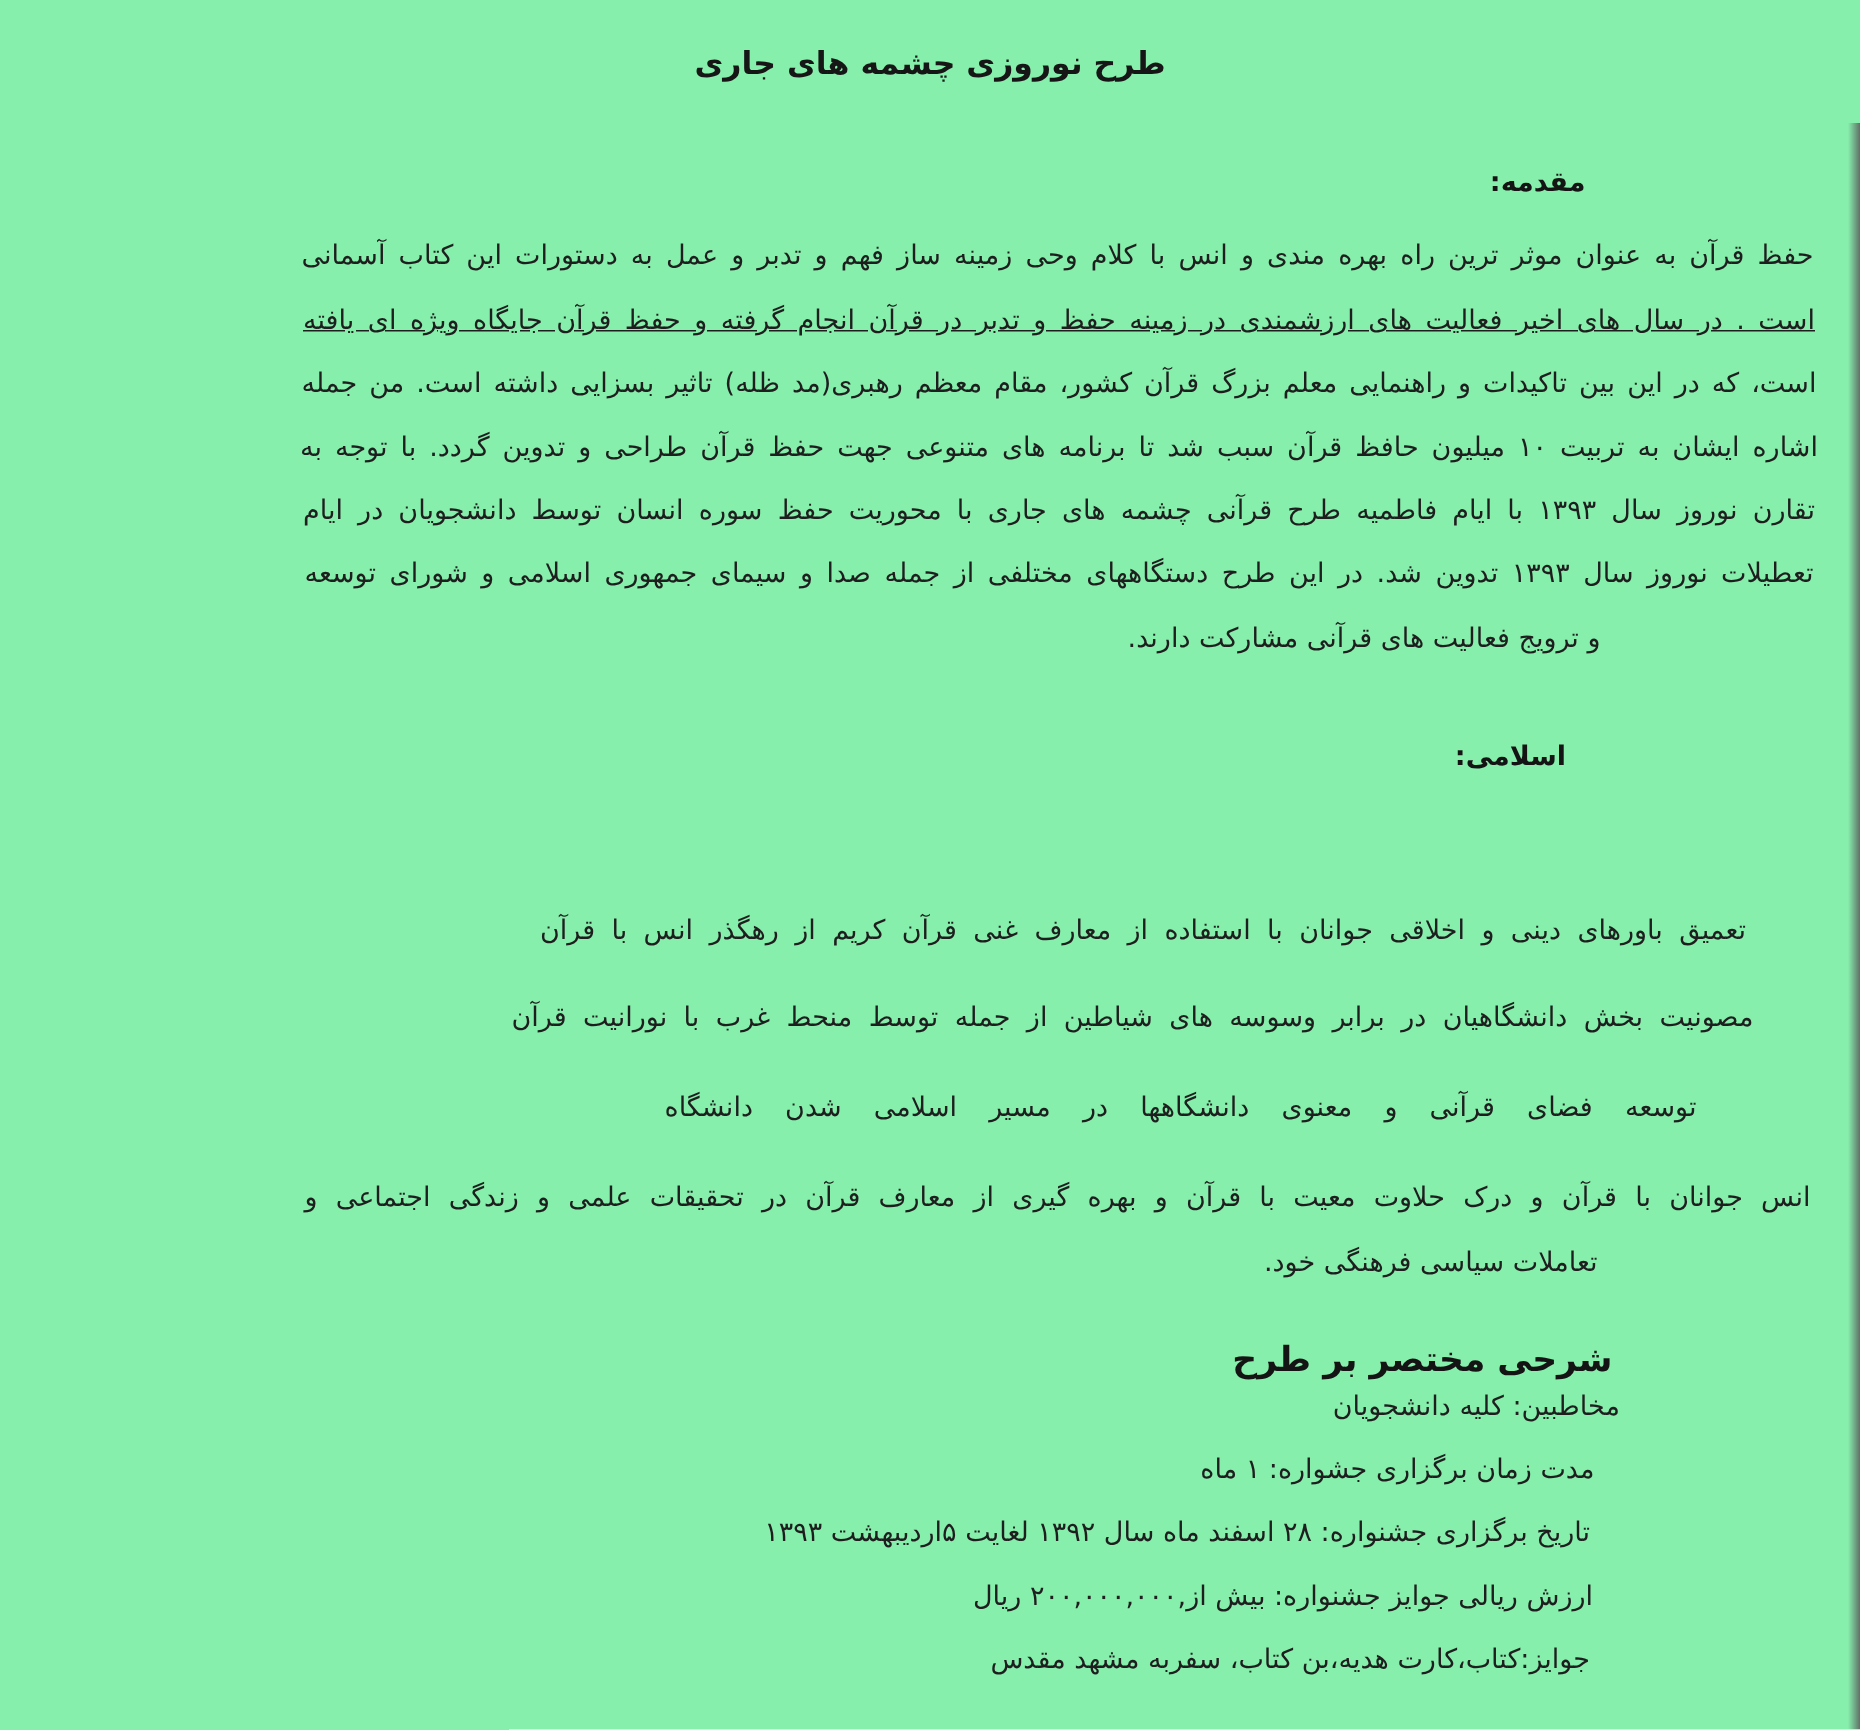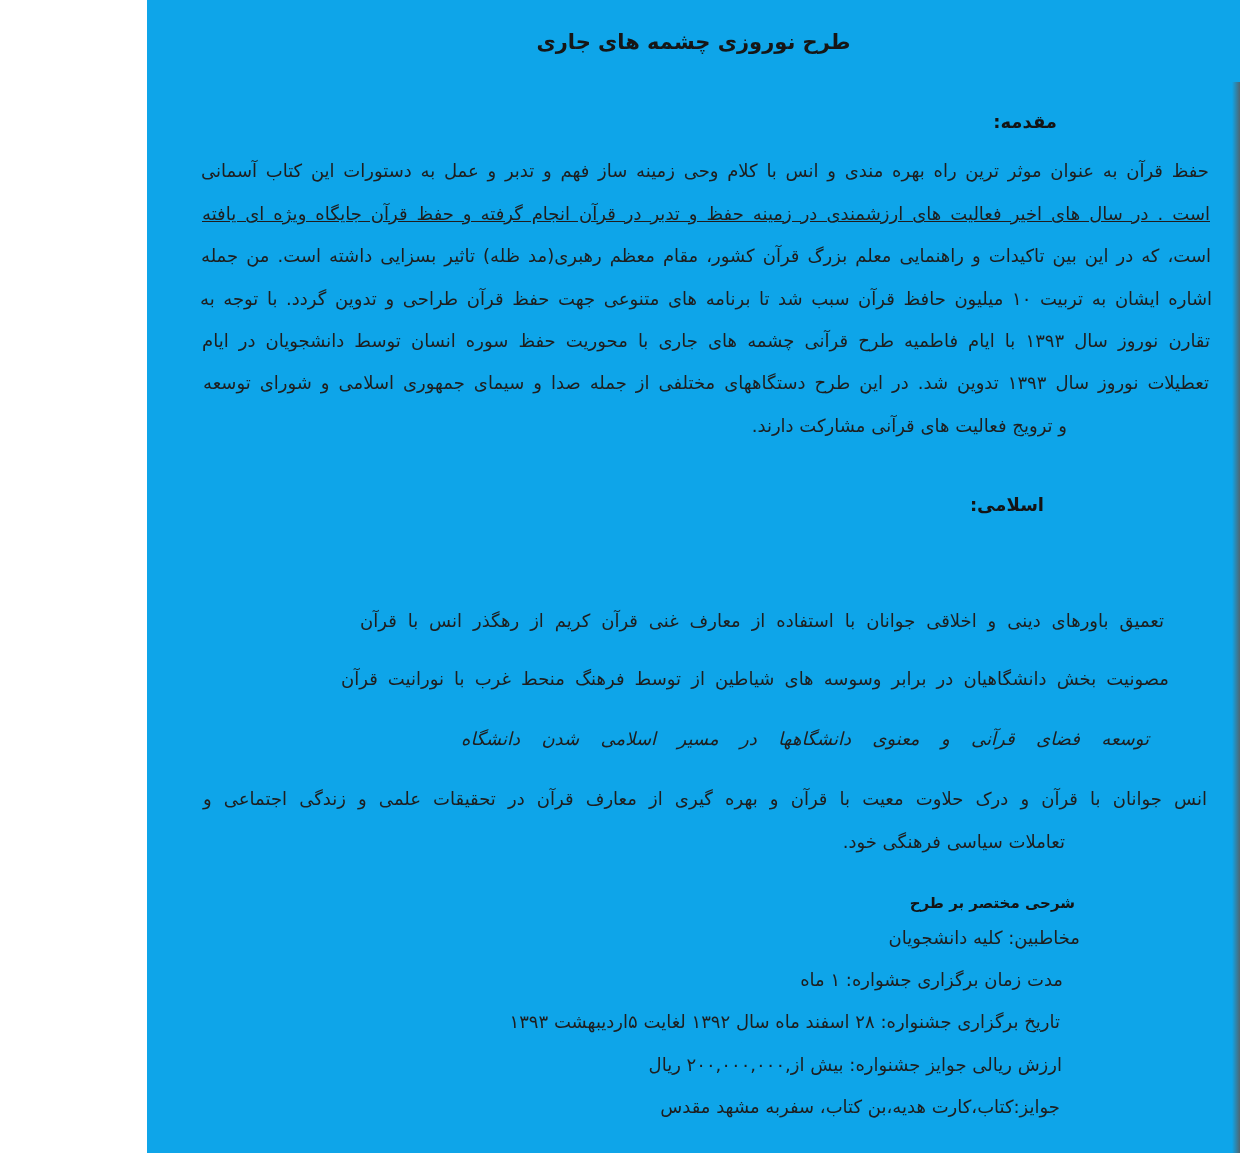--- a/index.html
+++ b/index.html
@@ -1,19 +1,19 @@
 <!DOCTYPE html>
 <html lang="fa" dir="rtl"><head>
 <meta charset="utf-8">
 <style>
   html,body{margin:0;padding:0;background:#ffffff;}
   .page{
     position:relative;
-    width:1093px;height:1153px;
-    background:#0ea5e9;
+    width:1240px;height:1153px;
+    background:#86efac;
     font-family:"DejaVu Sans", sans-serif;
     color:#1b1b1b;
     direction:rtl;
     overflow:hidden;
   }
   
   .scan-edge{
     position:absolute;top:82px;right:0;width:8px;height:1071px;
     background:linear-gradient(to right, rgba(120,120,120,0), rgba(90,90,90,.85));
     pointer-events:none;
@@ -22,21 +22,21 @@
     position:absolute;top:30px;left:0;width:100%;
     text-align:center;font-weight:bold;font-size:21px;color:#161616;
   }
   .sec-heading{
     position:absolute;font-weight:bold;font-size:18px;color:#141414;
     white-space:nowrap;
     margin-top:12px;
   }
   .h-intro{top:99px;right:183px;}
   .h-goals{top:482px;right:196px;}
-  .h-brief{top:882px;right:165px;font-size:15px;}
+  .h-brief{top:882px;right:165px;font-size:23px;}
   .line{
     position:absolute;font-size:18px;line-height:1.25;color:#1e1e1e;
     white-space:nowrap;
   }
   .jline{ 
     white-space:normal;
     text-align:justify;
     text-align-last:justify;
   }
   
@@ -44,21 +44,21 @@
   .p1{top:203px;right:30px;width:1008px;text-decoration:underline;}
   .p2{top:245px;right:29px;width:1010px;}
   .p3{top:288px;right:28px;width:1012px;margin-left:28px;}
   .p4{top:330px;right:30px;width:1008px;}
   .p5{top:372px;right:31px;width:1006px;}
   .p6{top:415px;right:173px;}
   
   .g0{top:550px;right:80px;width:770px;}
   .g1{top:610px;right:76px;width:804px;}
   .g2{top:668px;right:71px;width:828px;}
-  .g3{top:728px;right:91px;width:688px;font-style:italic;}
+  .g3{top:728px;right:109px;width:688px;}
   .g4{top:788px;right:33px;width:1004px;}
   .g5{top:831px;right:175px;}
   
   .b0{top:927px;right:160px;}
   .b1{top:969px;right:177px;}
   .b2{top:1011px;right:180px;}
   .b3{top:1054px;right:178px;}
   .b4{top:1096px;right:180px;}
 </style>
 </head>
@@ -75,21 +75,21 @@
   <div class="line jline p1">است . در سال های اخیر فعالیت های ارزشمندی در زمینه حفظ و تدبر در قرآن انجام گرفته و حفظ قرآن جایگاه ویژه ای یافته</div>
   <div class="line jline p2">است، که در این بین تاکیدات و راهنمایی معلم بزرگ قرآن کشور، مقام معظم رهبری(مد ظله) تاثیر بسزایی داشته است. من جمله</div>
   <div class="line jline p3">اشاره ایشان به تربیت ۱۰ میلیون حافظ قرآن سبب شد تا برنامه های متنوعی جهت حفظ قرآن طراحی و تدوین گردد. با توجه به</div>
   <div class="line jline p4">تقارن نوروز سال ۱۳۹۳ با ایام فاطمیه طرح قرآنی چشمه های جاری با محوریت حفظ سوره انسان توسط دانشجویان در ایام</div>
   <div class="line jline p5">تعطیلات نوروز سال ۱۳۹۳ تدوین شد. در این طرح دستگاههای مختلفی از جمله صدا و سیمای جمهوری اسلامی و شورای توسعه</div>
   <div class="line p6">و ترویج فعالیت های قرآنی مشارکت دارند.</div>
 
   <div class="sec-heading h-goals">اسلامی:</div>
 
   <div class="line jline g1">تعمیق باورهای دینی و اخلاقی جوانان با استفاده از معارف غنی قرآن کریم از رهگذر انس با قرآن</div>
-  <div class="line jline g2">مصونیت بخش دانشگاهیان در برابر وسوسه های شیاطین از توسط فرهنگ منحط غرب با نورانیت قرآن</div>
+  <div class="line jline g2">مصونیت بخش دانشگاهیان در برابر وسوسه های شیاطین از جمله توسط منحط غرب با نورانیت قرآن</div>
   <div class="line jline g3">توسعه فضای قرآنی و معنوی دانشگاهها در مسیر اسلامی شدن دانشگاه</div>
   <div class="line jline g4">انس جوانان با قرآن و درک حلاوت معیت با قرآن و بهره گیری از معارف قرآن در تحقیقات علمی و زندگی اجتماعی و</div>
   <div class="line g5">تعاملات سیاسی فرهنگی خود.</div>
 
   <div class="sec-heading h-brief">شرحی مختصر بر طرح</div>
 
   <div class="line b0">مخاطبین: کلیه دانشجویان</div>
   <div class="line b1">مدت زمان برگزاری جشواره: ۱ ماه</div>
   <div class="line b2">تاریخ برگزاری جشنواره: ۲۸ اسفند ماه سال ۱۳۹۲ لغایت ۵اردیبهشت ۱۳۹۳</div>
   <div class="line b3">ارزش ریالی جوایز جشنواره: بیش از,۲۰۰,۰۰۰,۰۰۰ ریال</div>

